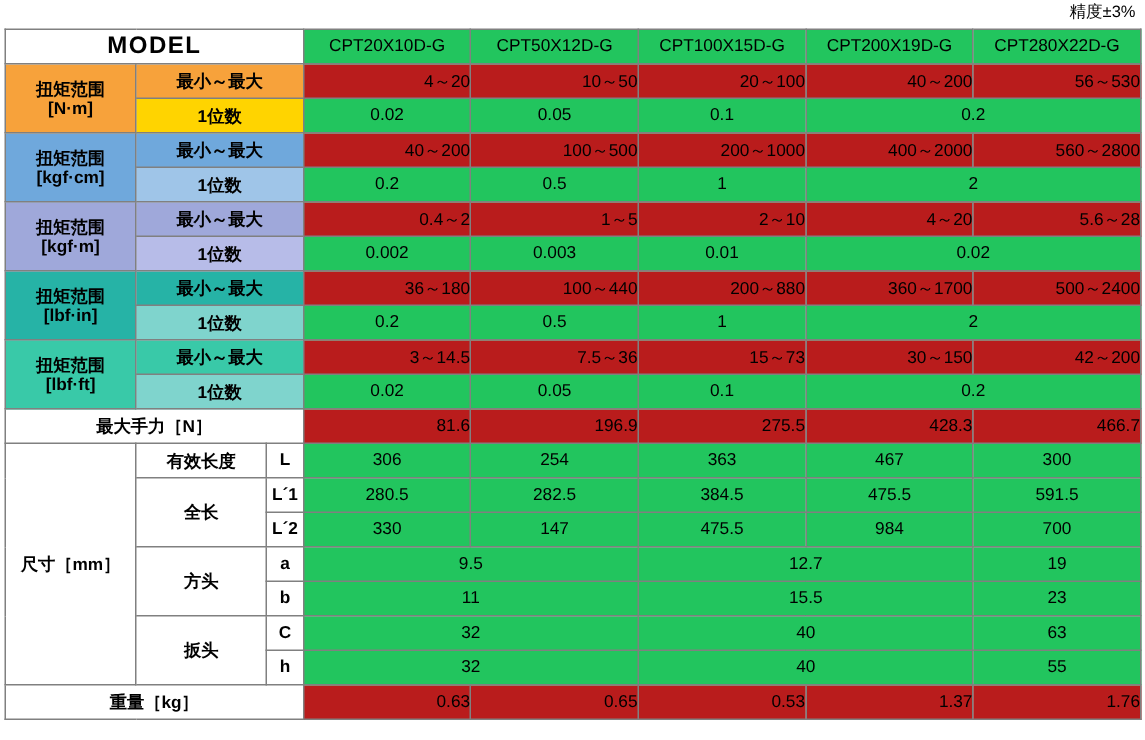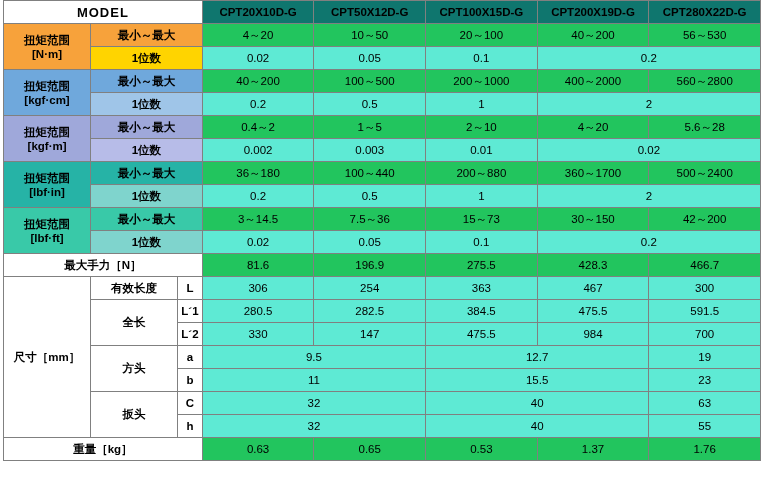--- a/index.html
+++ b/index.html
@@ -30,50 +30,51 @@
     vertical-align:middle;
     padding:0;
     height:22px;
     color:#000;
     font-weight:normal;
     white-space:nowrap;
   }
   .hdr-model{
     background:#ffffff;
     font-weight:bold;
-    font-size:13px;
+    font-size:16px;
     letter-spacing:1px;
   }
   .hdr-col{
-    background:#0f766e;
-    font-weight:bold;
+    background:#22c55e;
+    font-weight:normal;
     font-size:11.5px;
   }
   .lbl{
     font-weight:bold;
     font-size:11.5px;
     margin-left:42px;
   }
   .c-orange{background:#f7a23b;}
   .c-yellow{background:#ffd400;}
   .c-blue{background:#6fa8dc;}
   .c-lblue{background:#9fc5e8;}
   .c-lav{background:#9fa8da;}
   .c-lav2{background:#b7bce8;}
   .c-teal{background:#26b3a6;}
   .c-teal2{background:#7fd4cd;}
   .c-green{background:#39c9a8;}
-  .v-white{background:#22c55e;}
-  .v-gray{background:#5eead4;}
+  .v-white{background:#b91c1c;text-align:right;}
+  .v-gray{background:#22c55e;}
 </style>
 </head>
 <body>
 
 <div class="page">
 
+  <div class="accuracy">精度±3%</div>
 
   <table>
     <colgroup>
       <col style="width:78px">
         <col style="width:78px">
         <col style="width:22px">
       <col style="width:100px">
         <col style="width:100px">
         <col style="width:100px">
         <col style="width:100px">

